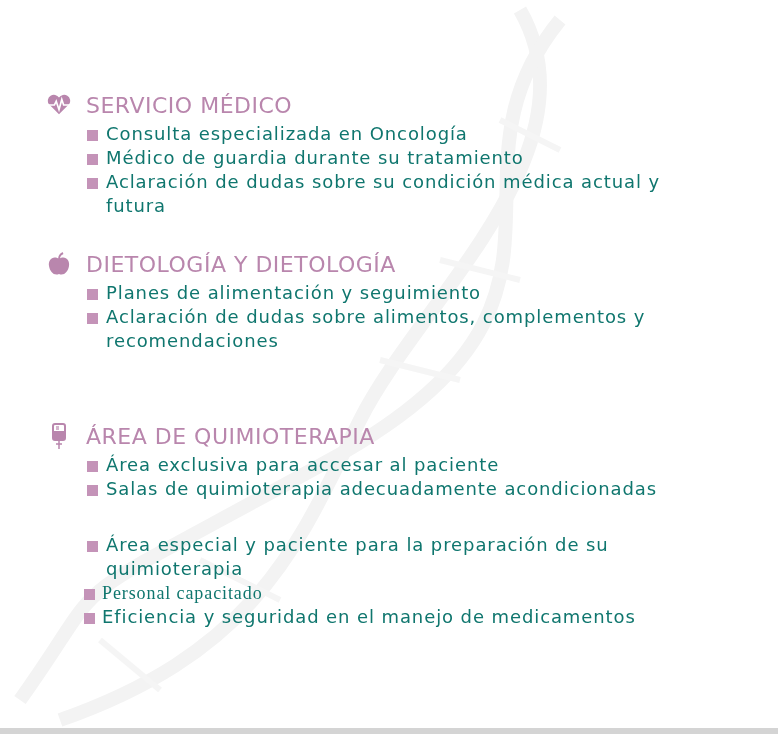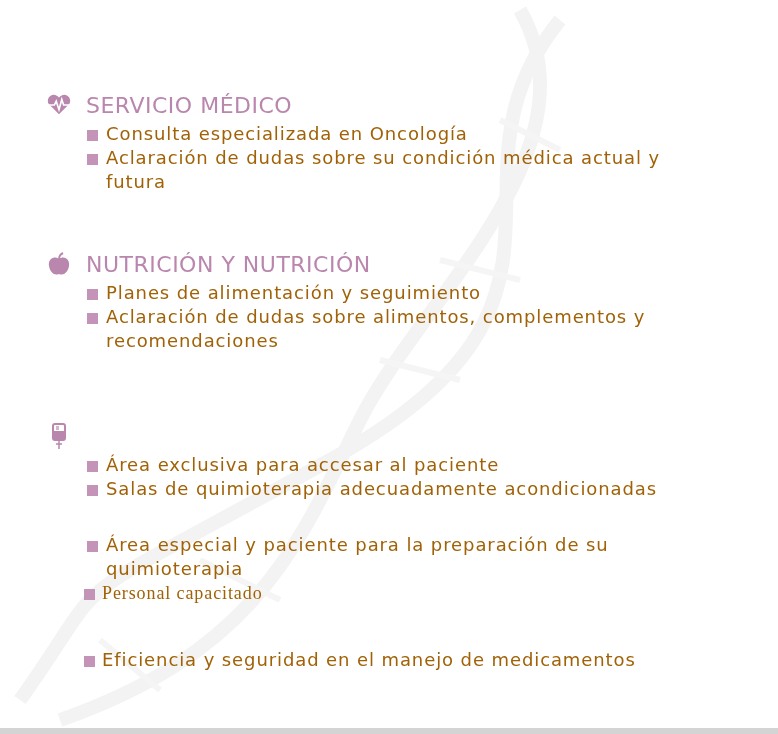--- a/index.html
+++ b/index.html
@@ -12,21 +12,21 @@
   .bottom-bar { position: absolute; left: 0; bottom: 0; width: 778px; height: 6px; background: #d4d4d4; }
   .section { position: absolute; left: 46px; }
   .heading { display: flex; align-items: flex-end; height: 30px; margin-top: 48px; }
   .heading .icon { width: 26px; height: 26px; display: flex; align-items: center; justify-content: center; margin-right: 14px; }
   .heading .title {
     color: #b986ad; font-size: 22px; letter-spacing: 0.5px; font-weight: normal;
     font-family: "DejaVu Sans", sans-serif;
   }
   ul.items { list-style: none; margin: 4px 0 0 0; padding: 0 0 0 40px; }
   ul.items li {
-    position: relative; padding-left: 20px; color: #a16207;
+    position: relative; padding-left: 20px; color: #0f766e;
     font-size: 18px; line-height: 24px; letter-spacing: 0.9px;
   }
   ul.items li .bullet {
     position: absolute; left: 1px; top: 8px; width: 11px; height: 11px; background: #c493b8;
   }
   ul.items li .txt { display: block; max-width: 620px; }
 </style>
 </head>
 <body>
 
@@ -54,34 +54,38 @@
     </span>
     <span class="title">SERVICIO MÉDICO</span>
   </div>
   <ul class="items">
     <li>
         <span class="bullet"></span>
         <span class="txt">Consulta especializada en Oncología</span>
       </li>
     <li>
         <span class="bullet"></span>
+        <span class="txt">Médico de guardia durante su tratamiento</span>
+      </li>
+    <li>
+        <span class="bullet"></span>
         <span class="txt">Aclaración de dudas sobre su condición médica actual y futura</span>
       </li>
   </ul>
 </div>
 
 <div class="section" style="top:199px;">
   <div class="heading">
     <span class="icon">
       <svg width="22" height="24" viewBox="0 0 22 24">
         <path d="M11 7 C 5 3, 0 8, 1 14 C 2 20, 6 24, 11 22 C 16 24, 20 20, 21 14 C 22 8, 17 3, 11 7 Z" fill="#b986ad"></path>
         <path d="M11 7 C 11 4, 13 2, 15 1" stroke="#b986ad" stroke-width="2" fill="none"></path>
       </svg>
     </span>
-    <span class="title">NUTRICIÓN Y NUTRICIÓN</span>
+    <span class="title">DIETOLOGÍA Y DIETOLOGÍA</span>
   </div>
   <ul class="items">
     <li>
         <span class="bullet"></span>
         <span class="txt">Planes de alimentación y seguimiento</span>
       </li>
     <li>
         <span class="bullet"></span>
         <span class="txt">Aclaración de dudas sobre alimentos, complementos y recomendaciones</span>
       </li>
@@ -93,20 +97,21 @@
     <span class="icon">
       <svg width="18" height="28" viewBox="0 0 18 28">
         <rect x="3" y="2" width="12" height="16" rx="2" fill="none" stroke="#b986ad" stroke-width="2"></rect>
         <rect x="4" y="9" width="10" height="8" fill="#b986ad"></rect>
         <line x1="6" y1="5" x2="9" y2="5" stroke="#b986ad" stroke-width="1.2"></line>
         <line x1="6" y1="7" x2="9" y2="7" stroke="#b986ad" stroke-width="1.2"></line>
         <line x1="9" y1="18" x2="9" y2="27" stroke="#b986ad" stroke-width="1.5"></line>
         <line x1="6" y1="22" x2="12" y2="22" stroke="#b986ad" stroke-width="1.5"></line>
       </svg>
     </span>
+    <span class="title">ÁREA DE QUIMIOTERAPIA</span>
   </div>
   <ul class="items">
     <li>
         <span class="bullet"></span>
         <span class="txt">Área exclusiva para accesar al paciente</span>
       </li>
     <li>
         <span class="bullet"></span>
         <span class="txt">Salas de quimioterapia adecuadamente acondicionadas</span>
       </li>
@@ -116,20 +121,20 @@
 <div class="section" style="top:529px;">
   <ul class="items">
     <li>
         <span class="bullet"></span>
         <span class="txt">Área especial y paciente para la preparación de su quimioterapia</span>
       </li>
     <li style="padding-left:16px;font-family:Liberation Serif, serif;">
         <span class="bullet" style="left:-2px;"></span>
         <span class="txt">Personal capacitado</span>
       </li>
-    <li style="padding-left:16px;margin-top:43px;">
+    <li style="padding-left:16px;">
         <span class="bullet" style="left:-2px;"></span>
         <span class="txt">Eficiencia y seguridad en el manejo de medicamentos</span>
       </li>
   </ul>
 </div>
 
 <div class="bottom-bar"></div>
 
 </body></html>

